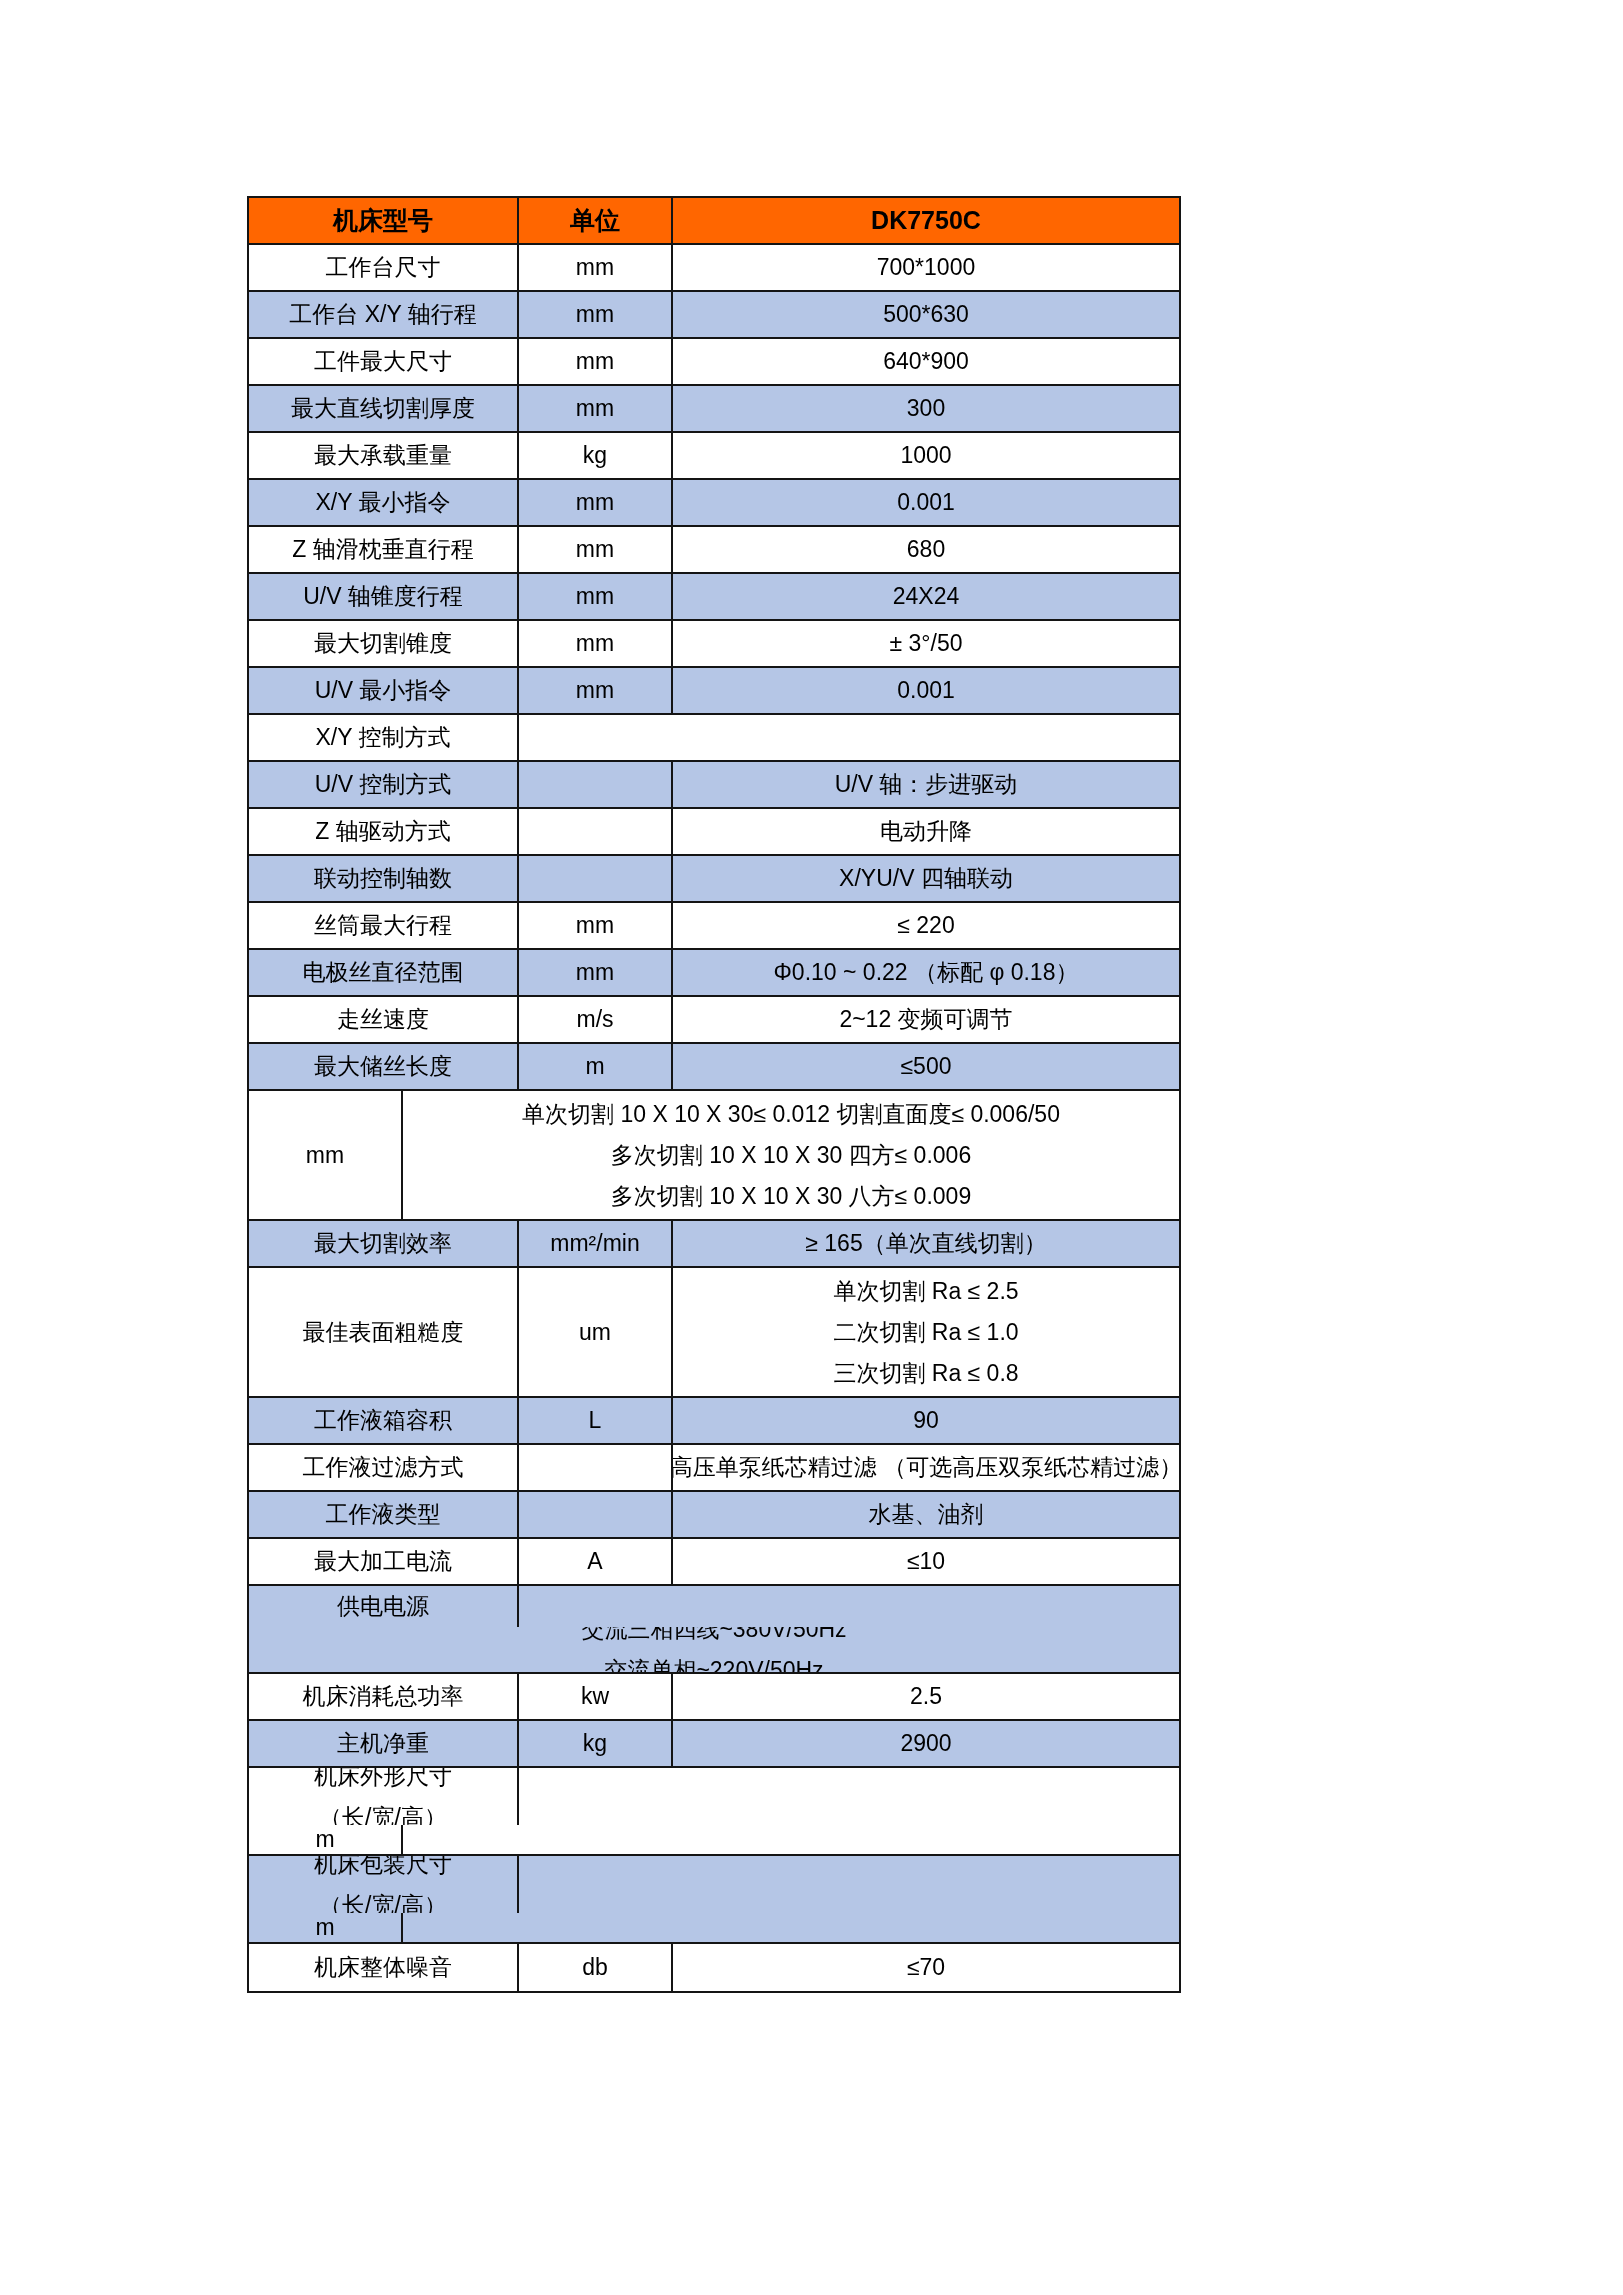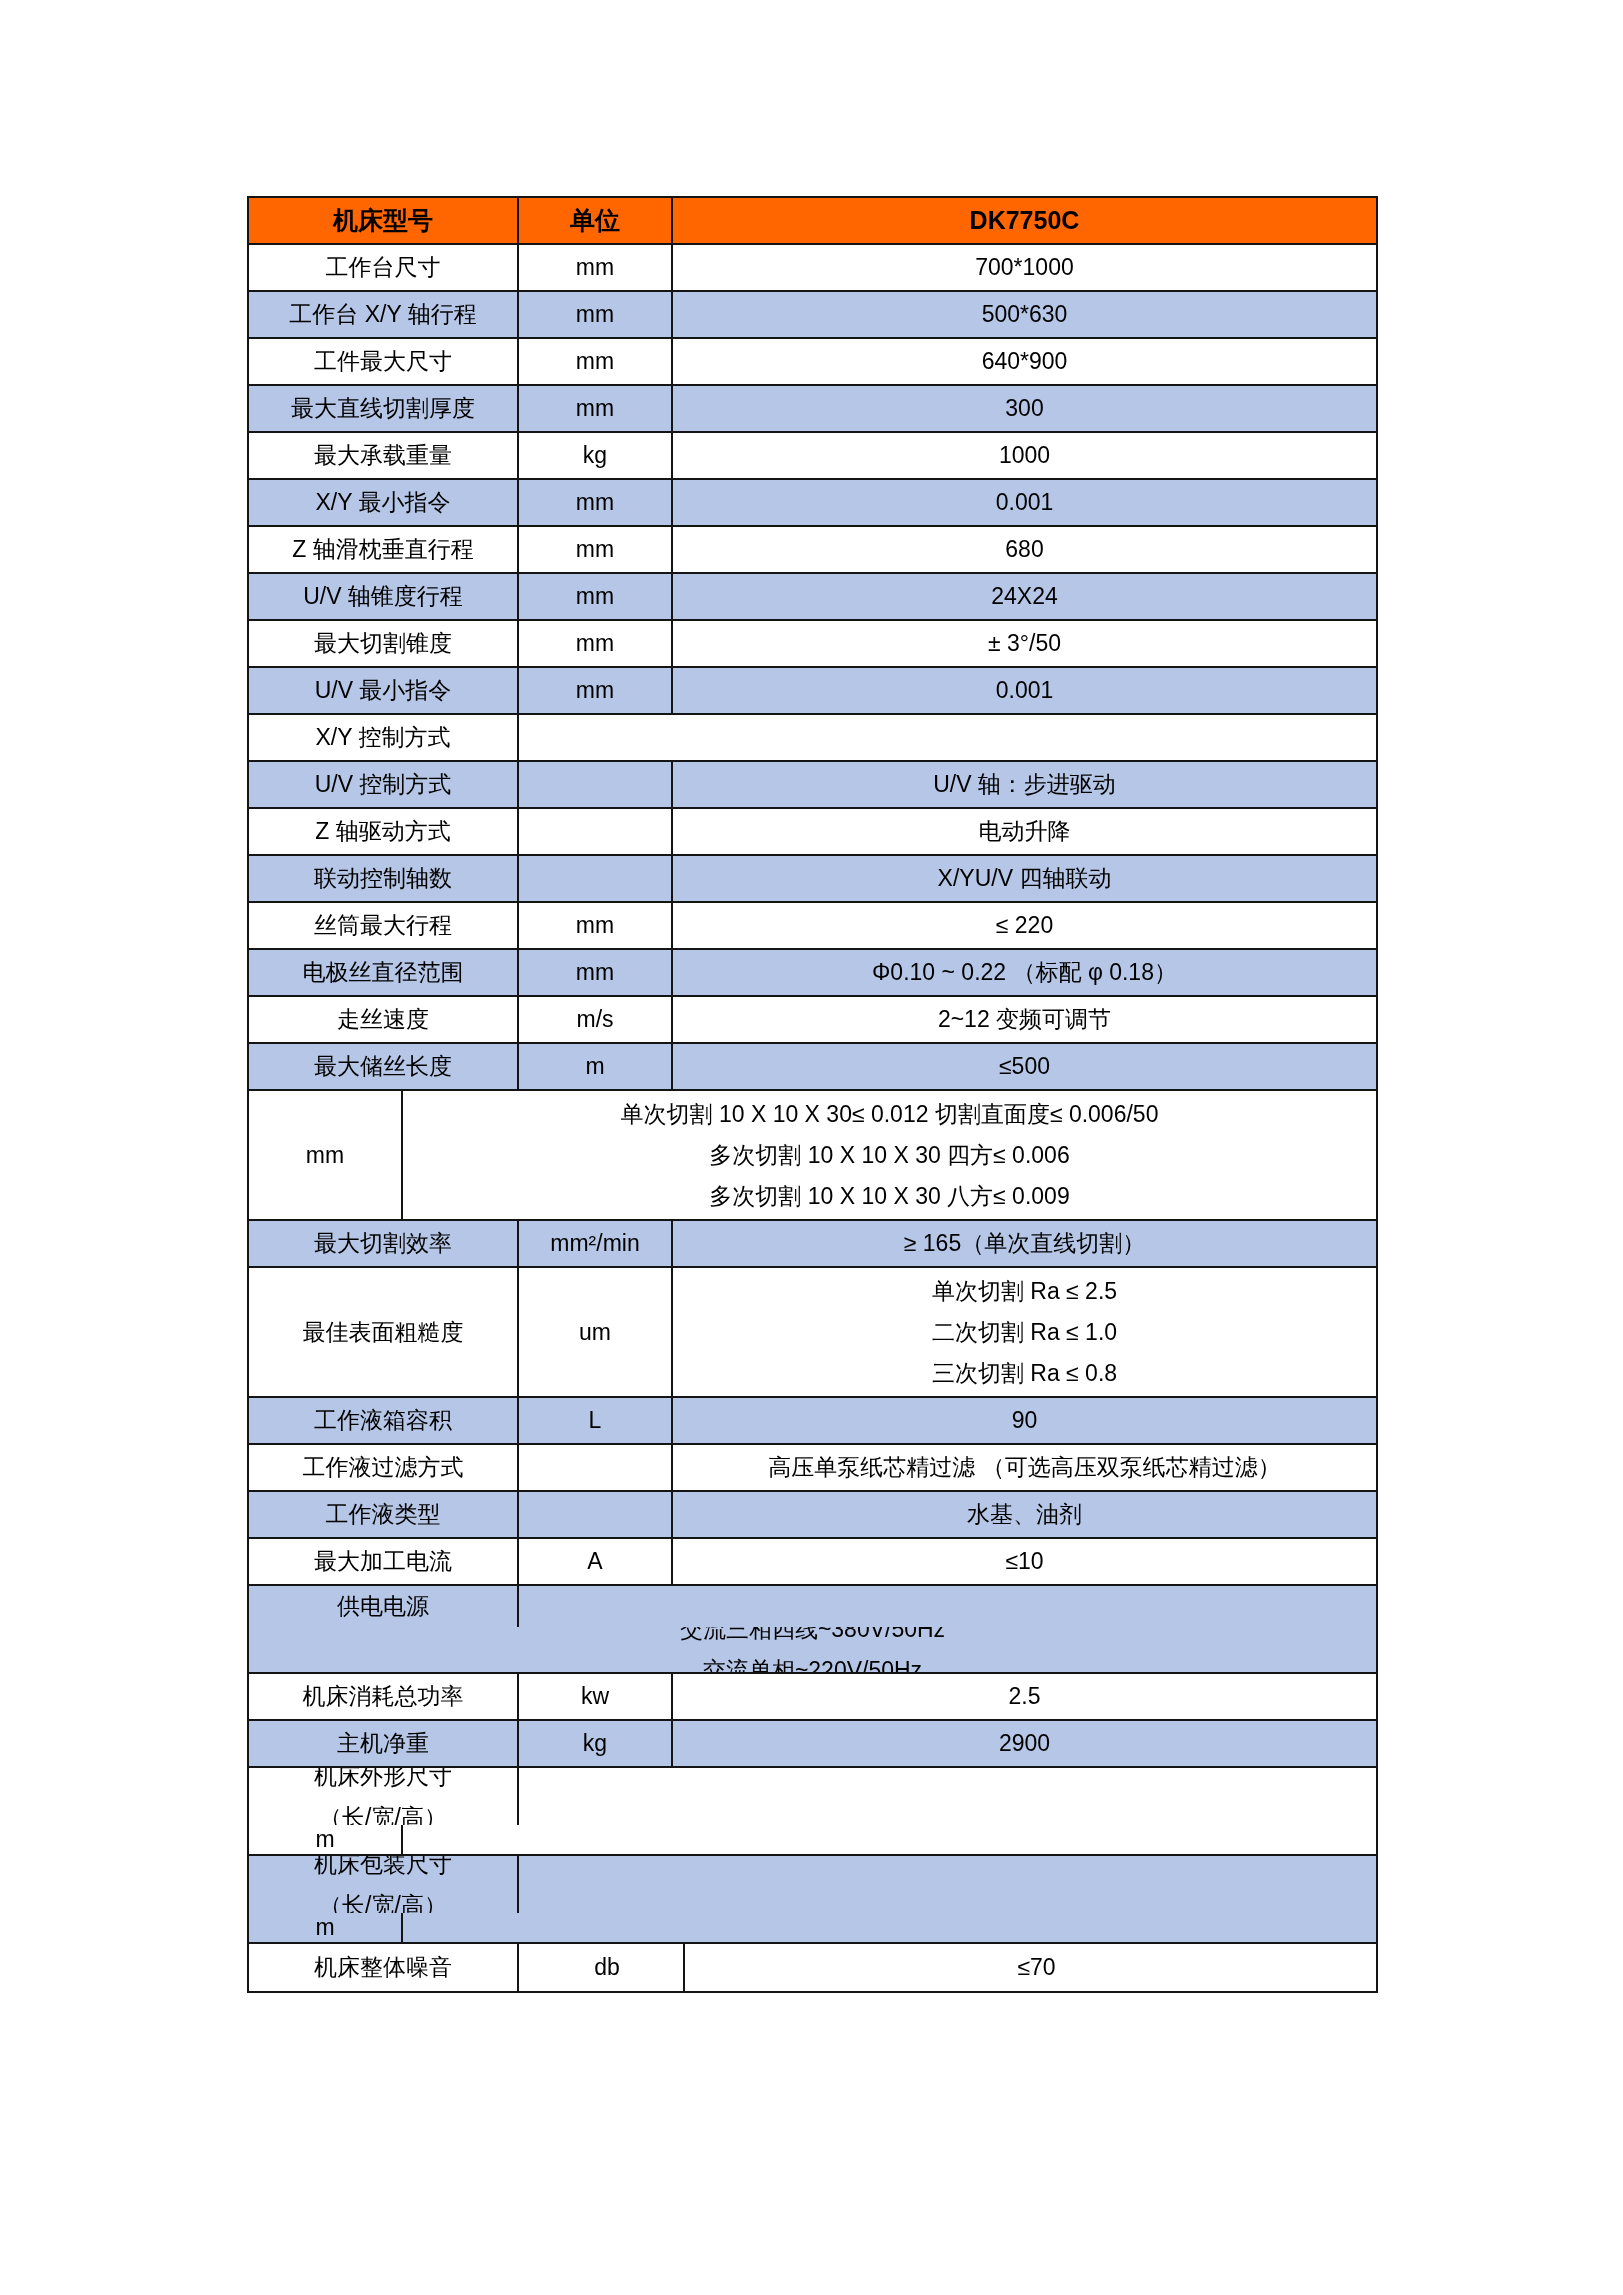--- a/index.html
+++ b/index.html
@@ -10,37 +10,37 @@
   *{box-sizing:border-box;margin:0;padding:0;}
   html,body{background:#ffffff;}
   body{
     width:1623px;height:2295px;
     font-family:"Liberation Sans","DejaVu Sans",sans-serif;
     color:#000;
     position:relative;
   }
   .page{position:relative;width:1623px;height:2295px;background:#ffffff;overflow:hidden;}
   .spec-table{
-    position:absolute;left:247px;top:196px;width:1131px;
+    position:absolute;left:247px;top:196px;width:934px;
     border:2px solid var(--border);
     border-top-width:2.6px;
     background:#ffffff;
   }
   .tr{
     display:flex;
     height:47px;
     border-bottom:2.6px solid var(--border);
     background:#ffffff;
   }
   .thead .tr{
     background:var(--header-bg);
     font-weight:bold;
   }
   .tbody .tr:nth-child(even){background:var(--row-alt-bg);}
-  .tbody .tr:last-child{border-bottom:none;gap:12px;}
+  .tbody .tr:last-child{border-bottom:none;}
   .tr.r2{height:88px;flex-direction:column;}
   .tr.r3{height:130px;}
   .td{
     display:flex;flex-direction:column;
     justify-content:center;align-items:center;
     text-align:center;
     border-right:2px solid var(--border);
     font-size:23px;
     overflow:hidden;
   }

